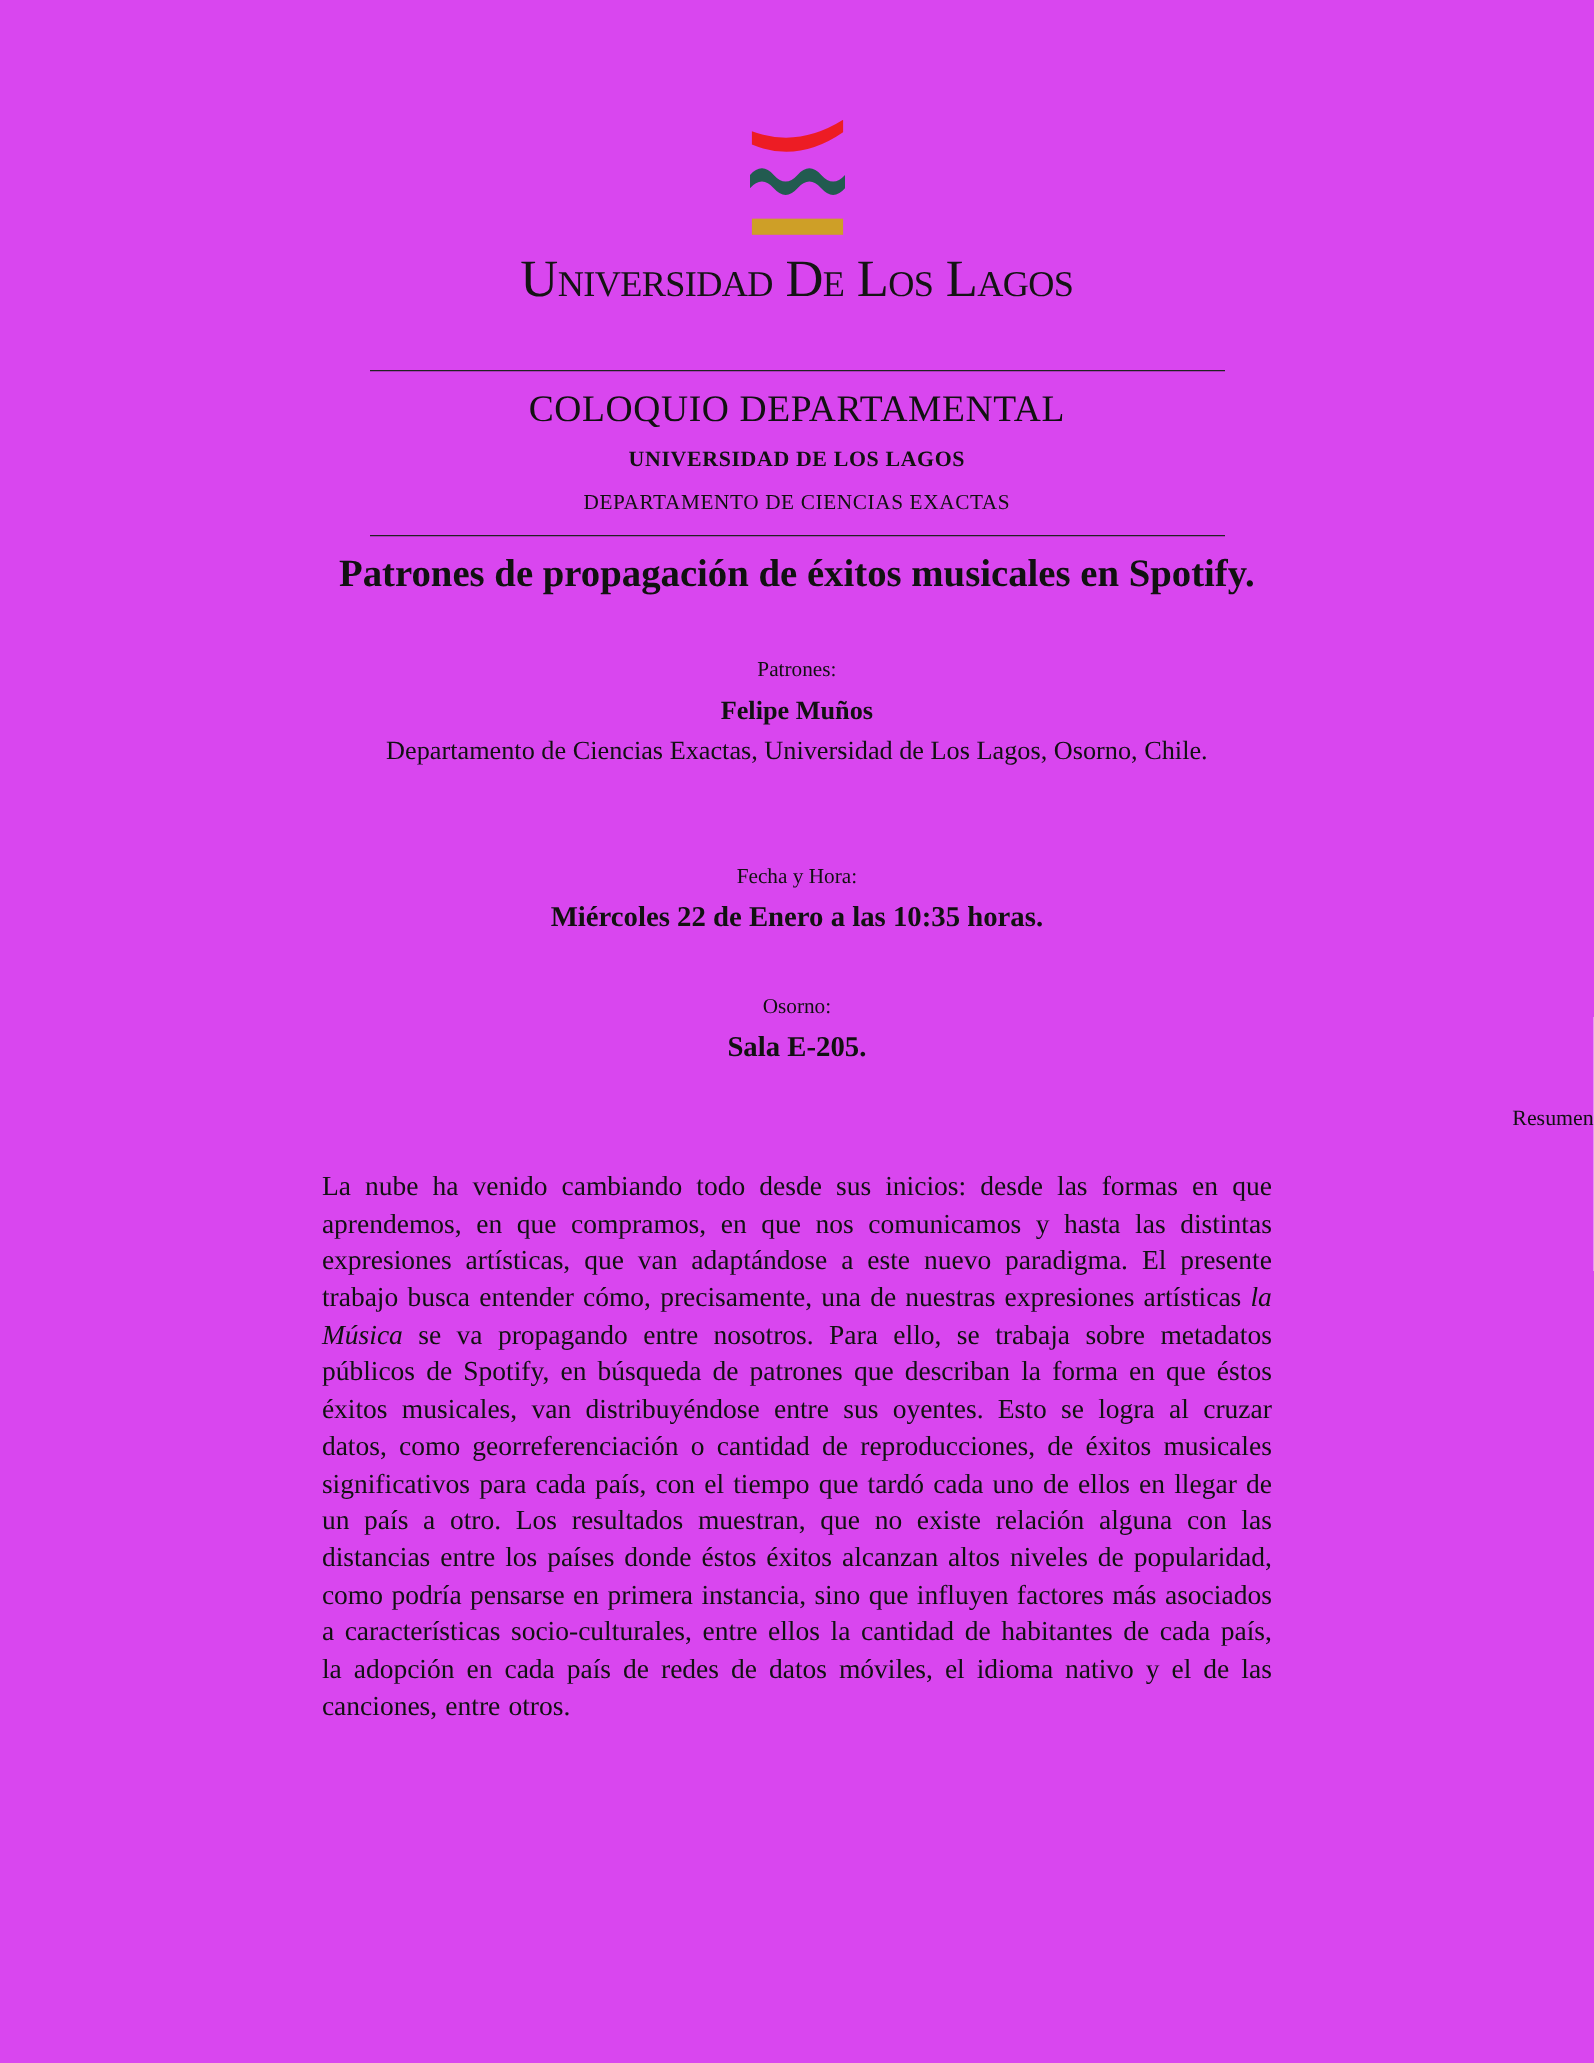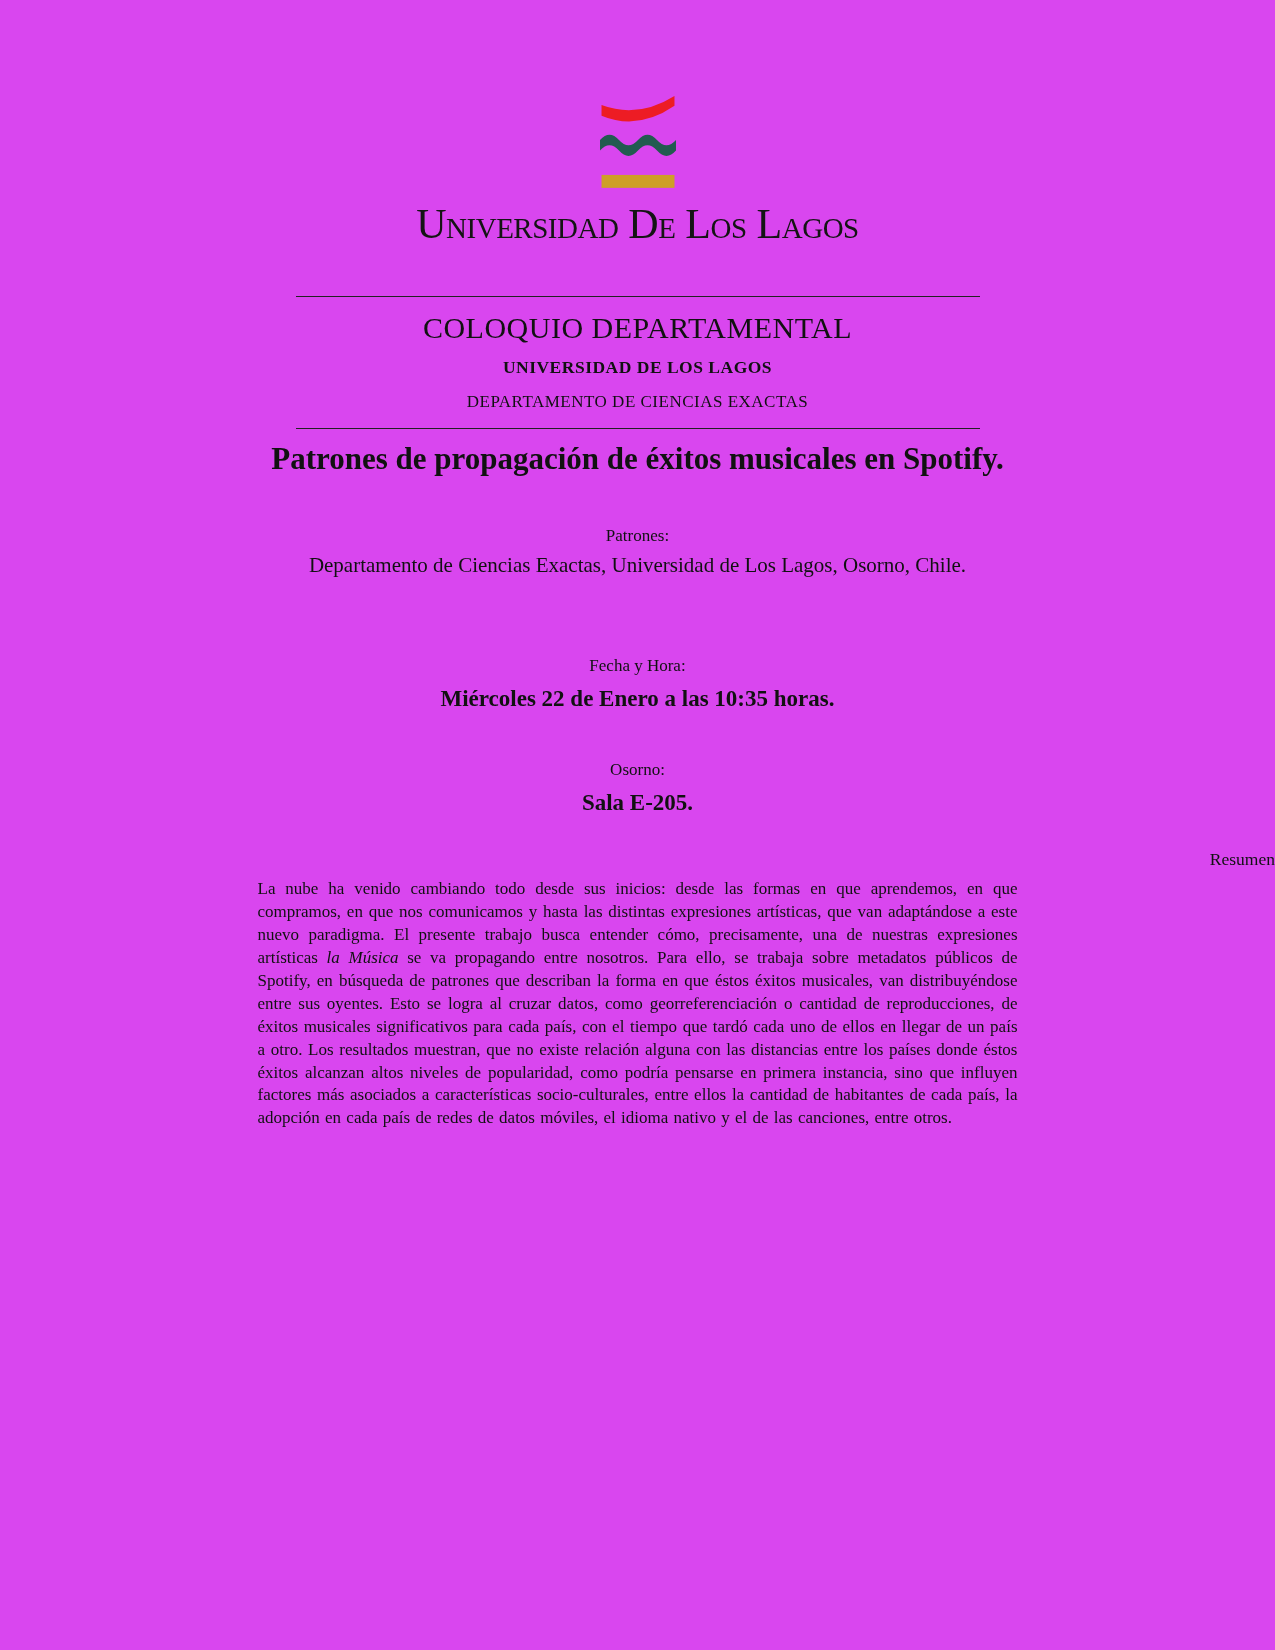--- a/index.html
+++ b/index.html
@@ -115,22 +115,22 @@
 
   
   .abstract-heading {
     margin-top: 33px;
     font-size: 17.5px;
     font-weight: 400;
     text-align: right;
   }
   .abstract-body {
     width: 760px;
-    margin: 8px auto 0 auto;
-    font-size: 17px;
+    margin: 29px auto 0 auto;
+    font-size: 22px;
     line-height: 1.35;
     text-align: justify;
     word-spacing: 1px;
   }
   .abstract-body .italic { font-style: italic; }
 </style>
 </head>
 <body>
 
 <div class="page">
@@ -150,20 +150,21 @@
 
   <div class="banner">
     <div class="banner-line1">COLOQUIO DEPARTAMENTAL</div>
     <div class="banner-line2">UNIVERSIDAD DE LOS LAGOS</div>
     <div class="banner-line3">DEPARTAMENTO DE CIENCIAS EXACTAS</div>
   </div>
 
   <div class="talk-title">Patrones de propagación de éxitos musicales en Spotify.</div>
 
   <div class="label speaker-label">Patrones:</div>
+  <div class="speaker-name">Felipe Muños</div>
   <div class="speaker-affiliation">Departamento de Ciencias Exactas, Universidad de Los Lagos, Osorno, Chile.</div>
 
   <div class="label datetime-label">Fecha y Hora:</div>
   <div class="datetime-value">Miércoles 22 de Enero a las 10:35 horas.</div>
 
   <div class="label location-label">Osorno:</div>
   <div class="location-value">Sala E-205.</div>
 
   <div class="abstract-heading">Resumen</div>
   <p class="abstract-body"><span>La nube ha venido cambiando todo desde sus inicios: desde las formas en que aprendemos, en que compramos, en que nos comunicamos y hasta las distintas expresiones artísticas, que van adaptándose a este nuevo paradigma. El presente trabajo busca entender cómo, precisamente, una de nuestras expresiones artísticas </span><span class="italic">la Música</span><span> se va propagando entre nosotros. Para ello, se trabaja sobre metadatos públicos de Spotify, en búsqueda de patrones que describan la forma en que éstos éxitos musicales, van distribuyéndose entre sus oyentes. Esto se logra al cruzar datos, como georreferenciación o cantidad de reproducciones, de éxitos musicales significativos para cada país, con el tiempo que tardó cada uno de ellos en llegar de un país a otro. Los resultados muestran, que no existe relación alguna con las distancias entre los países donde éstos éxitos alcanzan altos niveles de popularidad, como podría pensarse en primera instancia, sino que influyen factores más asociados a características socio-culturales, entre ellos la cantidad de habitantes de cada país, la adopción en cada país de redes de datos móviles, el idioma nativo y el de las canciones, entre otros.</span></p>

